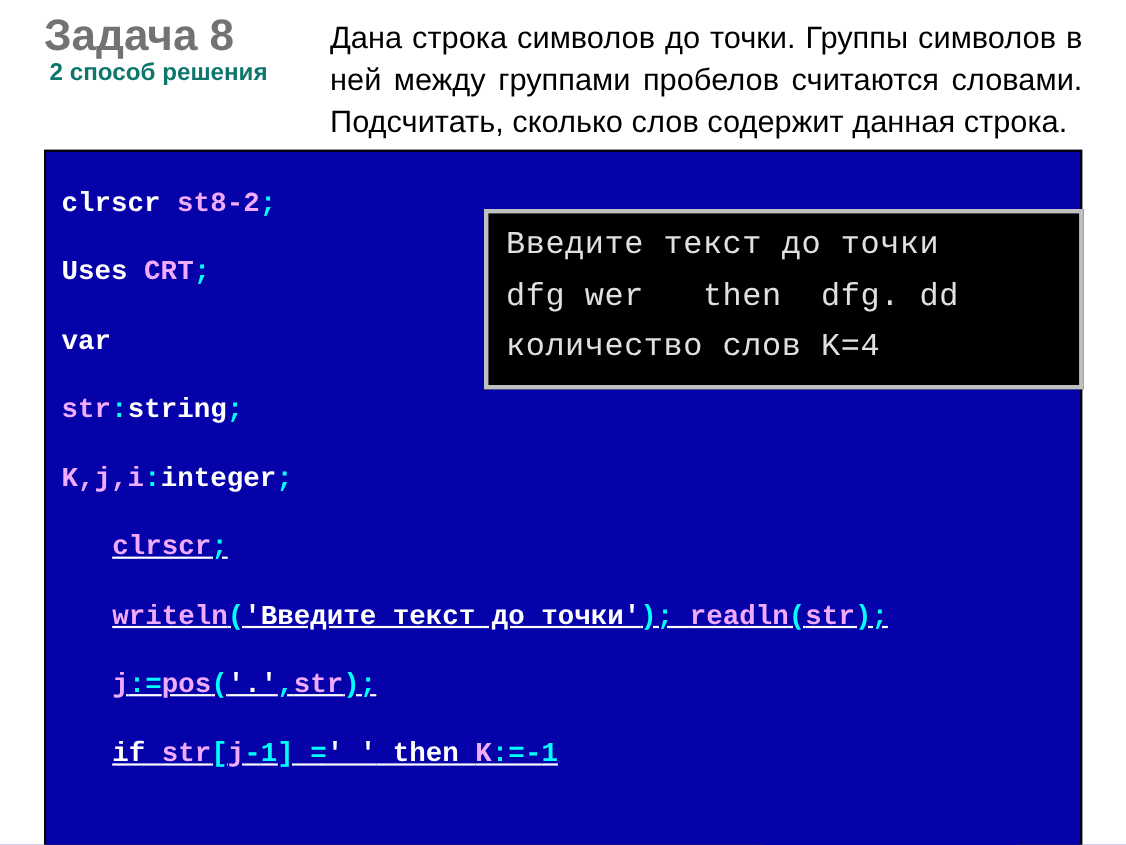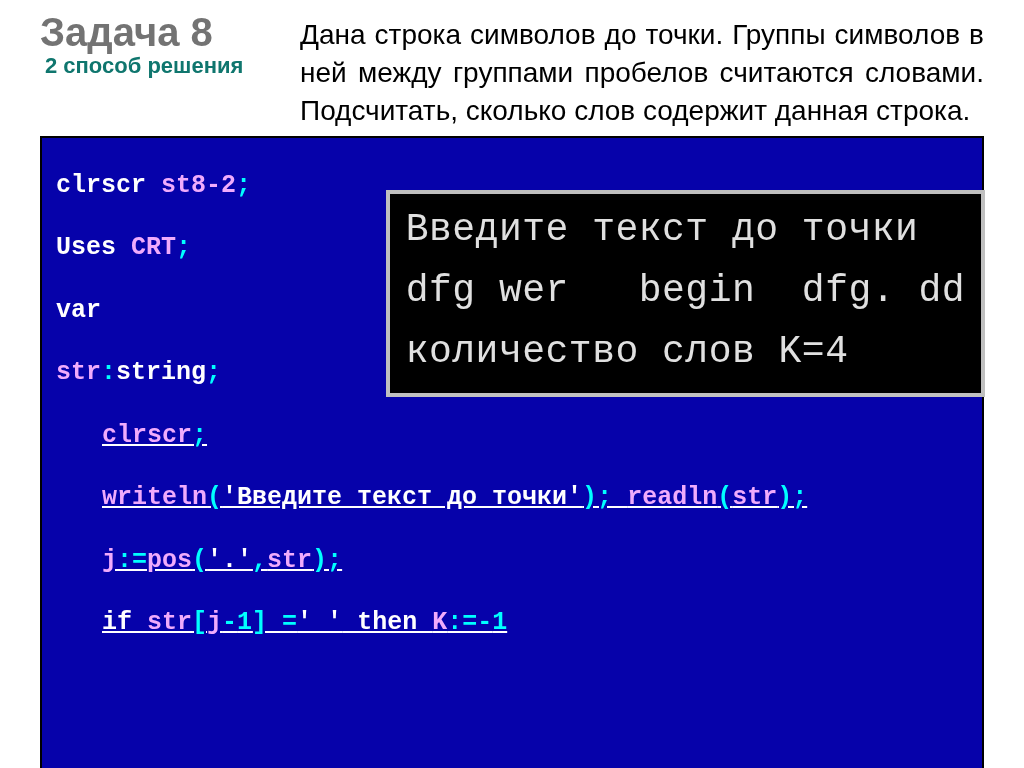--- a/index.html
+++ b/index.html
@@ -83,21 +83,21 @@
   .indent1 { padding-left: 46px; text-decoration: underline; }
   .line { min-height: 31px; }
 
   .output-box {
     position: absolute;
     top: 52px;
     right: -3px;
     background: #000;
     border: 4px solid #c0c0c0;
     font-family: 'Courier New', monospace;
-    font-size: 38px;
+    font-size: 29px;
     font-weight: normal;
     color: #e0e0e0;
     padding: 6px 16px 10px 16px;
     line-height: 1.6;
     letter-spacing: 0.5px;
     min-width: 545px;
   }
   .output-box div { white-space: pre; }
 </style>
 </head>
@@ -112,35 +112,36 @@
 </div>
 
 <div class="ide-frame">
   <div class="ide">
 
     <div class="code">
 <div class="line"><span class="kw">clrscr</span><span class="id"> st8-2</span><span class="punc">;</span></div>
 <div class="line"><span class="kw">Uses</span><span class="id"> CRT</span><span class="punc">;</span></div>
 <div class="line"><span class="kw">var</span></div>
 <div class="line"><span class="id">str</span><span class="punc">:</span><span class="kw">string</span><span class="punc">;</span></div>
+<div class="line"><span class="id">K,j,i</span><span class="punc">:</span><span class="kw">integer</span><span class="punc">;</span></div>
 <div class="line indent1"><span class="id">clrscr</span><span class="punc">;</span></div>
 <div class="line indent1"><span class="id">writeln</span><span class="punc">(</span><span class="str">'Введите текст до точки'</span><span class="punc">); </span><span class="id">readln</span><span class="punc">(</span><span class="id">str</span><span class="punc">);</span></div>
 <div class="line indent1"><span class="id">j</span><span class="punc">:=</span><span class="id">pos</span><span class="punc">(</span><span class="str">'.'</span><span class="punc">,</span><span class="id">str</span><span class="punc">);</span></div>
 <div class="line indent1"><span class="kw">if </span><span class="id">str</span><span class="punc">[</span><span class="id">j</span><span class="punc">-</span><span class="num">1</span><span class="punc">] =</span><span class="str">' '</span><span class="kw"> then </span><span class="id">K</span><span class="punc">:=-</span><span class="num">1</span></div>
 
 
 
 
 
 
 
 
 
 
     </div>
 
     <div class="output-box">
       <div>Введите текст до точки</div>
-      <div>dfg wer   begin  dfg. dd</div>
+      <div>dfg wer   then  dfg. dd</div>
       <div>количество слов K=4</div>
     </div>
   </div>
 </div>
 
 </body></html>

